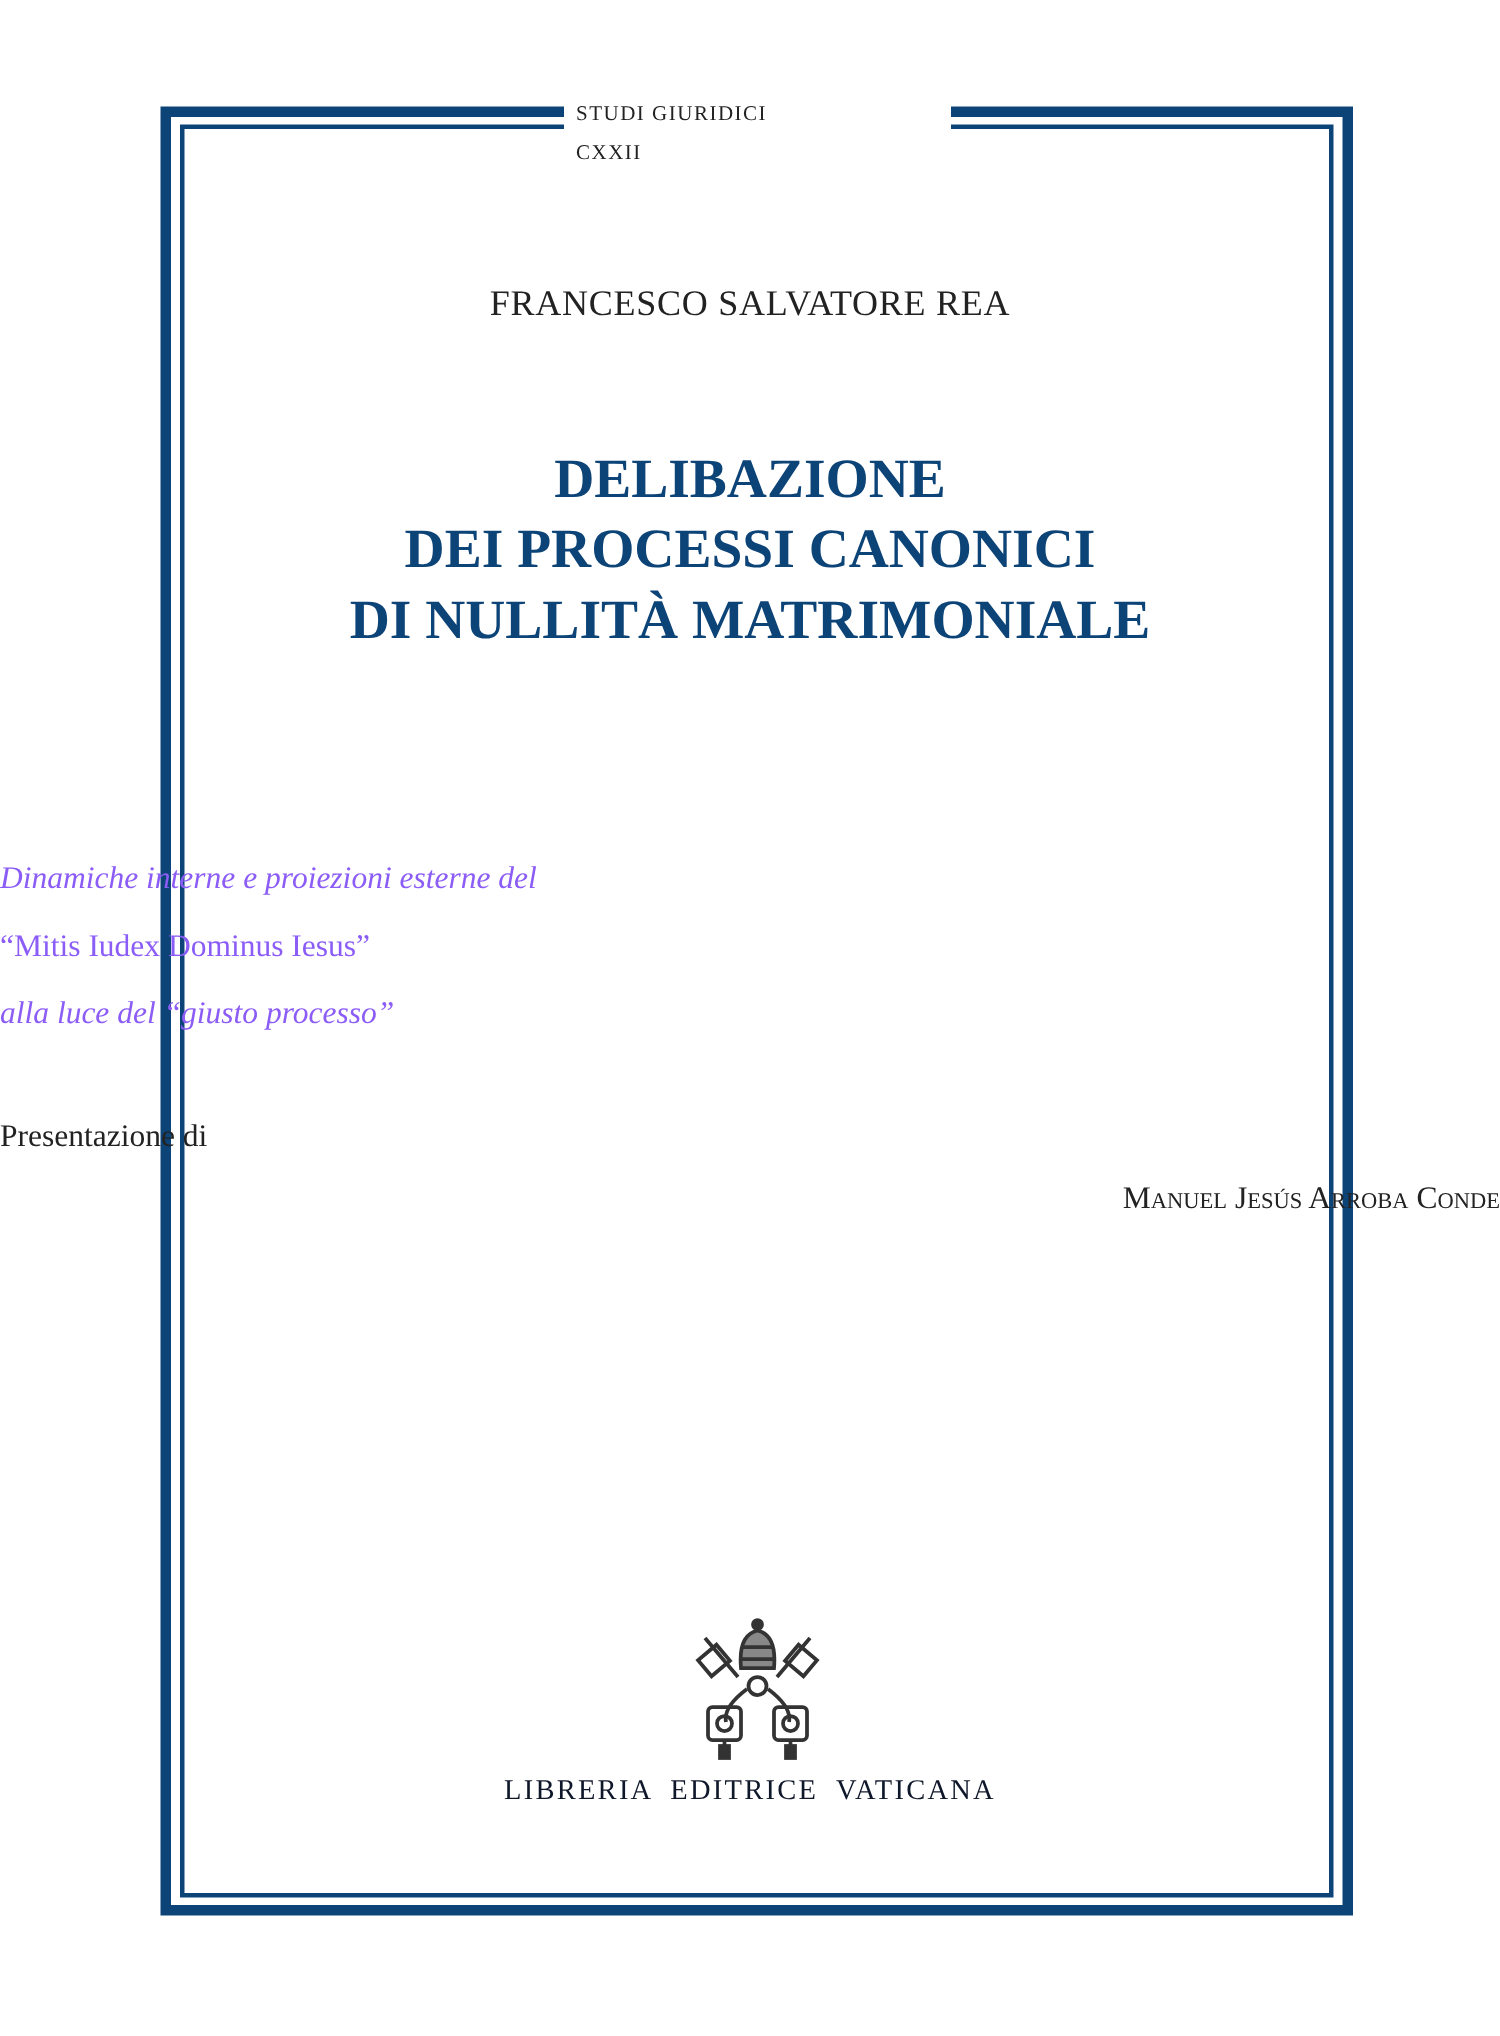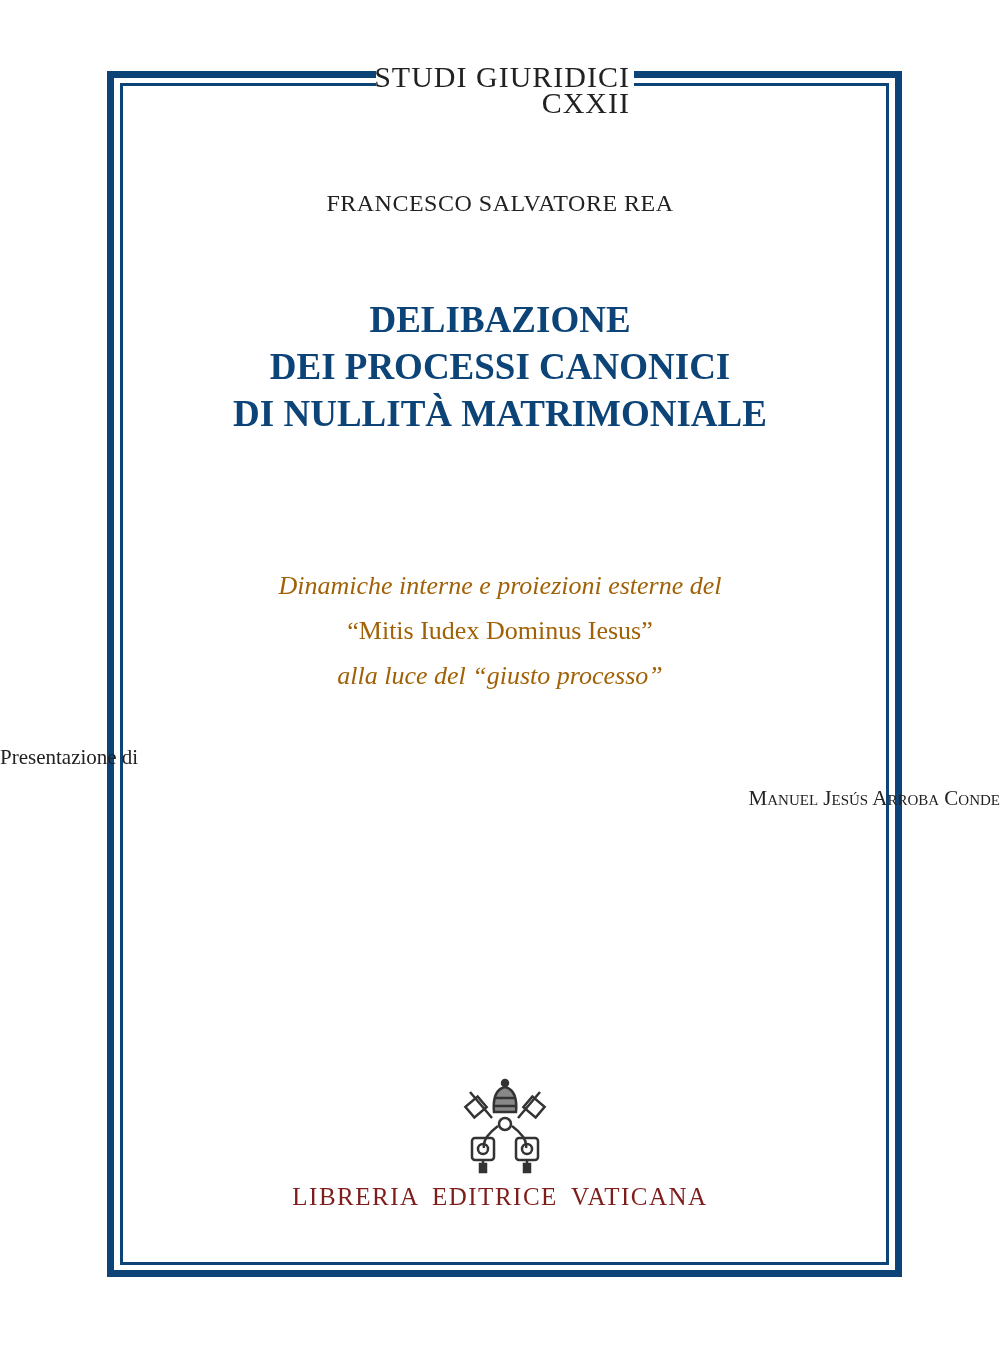--- a/index.html
+++ b/index.html
@@ -3,36 +3,36 @@
 <meta charset="utf-8">
 <style>
   html, body { margin: 0; padding: 0; background: #ffffff; }
   body { width: 1000px; height: 1357px; position: relative; overflow: hidden;
          font-family: "Liberation Serif", "DejaVu Serif", serif; color: #222; }
   .frame-outer { position: absolute; left: 107px; top: 71px; width: 795px; height: 1206px;
                  box-sizing: border-box; border: 7px solid #0d4478; }
   .frame-inner { position: absolute; left: 120px; top: 83px; width: 769px; height: 1182px;
                  box-sizing: border-box; border: 3px solid #0d4478; }
   .gap { position: absolute; left: 376px; top: 60px; width: 258px; height: 30px; background: #fff; }
-  .series { position: absolute; left: 372px; top: 64px; width: 258px; text-align: right;
-            font-size: 30px; letter-spacing: 1px; line-height: 26px; color: #222; }
+  .series { position: absolute; left: 384px; top: 64px; width: 258px; text-align: left;
+            font-size: 14px; letter-spacing: 1px; line-height: 26px; color: #222; }
   .author { position: absolute; left: 0; right: 0; top: 190px; text-align: center;
             font-size: 24px; letter-spacing: 0.5px; color: #222; }
   .title { position: absolute; left: 0; right: 0; top: 296px; text-align: center;
            font-weight: bold; font-size: 37px; line-height: 47px; color: #0d4478; }
-  .subtitle { position: absolute; left: 0; right: 0; top: 563px; text-align: center;
-              font-size: 26px; line-height: 45px; color: #a16207; }
+  .subtitle { position: absolute; left: 0; right: 0; top: 563px; text-align: left;
+              font-size: 21px; line-height: 45px; color: #8b5cf6; }
   .subtitle .it { font-style: italic; }
   .pres { position: absolute; left: 0; right: 0; top: 745px; text-align: left;
           font-size: 21px; color: #222; }
   .presenter { position: absolute; left: 0; right: 0; top: 786px; text-align: right;
                font-size: 21px; font-variant: small-caps; color: #222; }
   .emblem { position: absolute; left: 462px; top: 1078px; width: 86px; height: 96px; }
   .publisher { position: absolute; left: 0; right: 0; top: 1183px; text-align: center;
-               font-size: 25px; letter-spacing: 1.5px; word-spacing: 6px; color: #7f1d1d; }
+               font-size: 19px; letter-spacing: 1.5px; word-spacing: 6px; color: #0f172a; }
 </style>
 </head>
 <body>
 
 <div>
   <div class="frame-outer"></div>
   <div class="frame-inner"></div>
   <div class="gap"></div>
 
   <div class="series">

